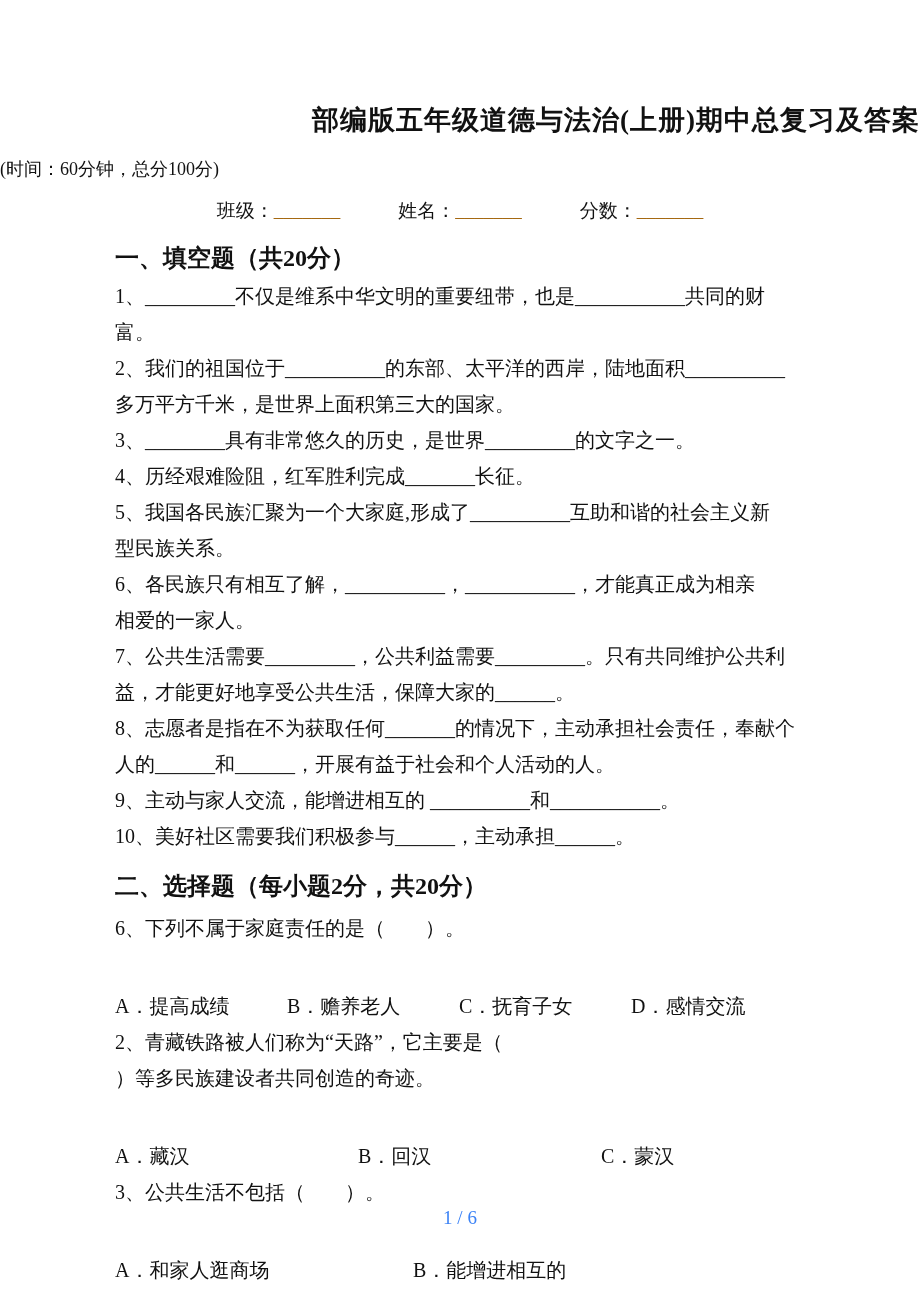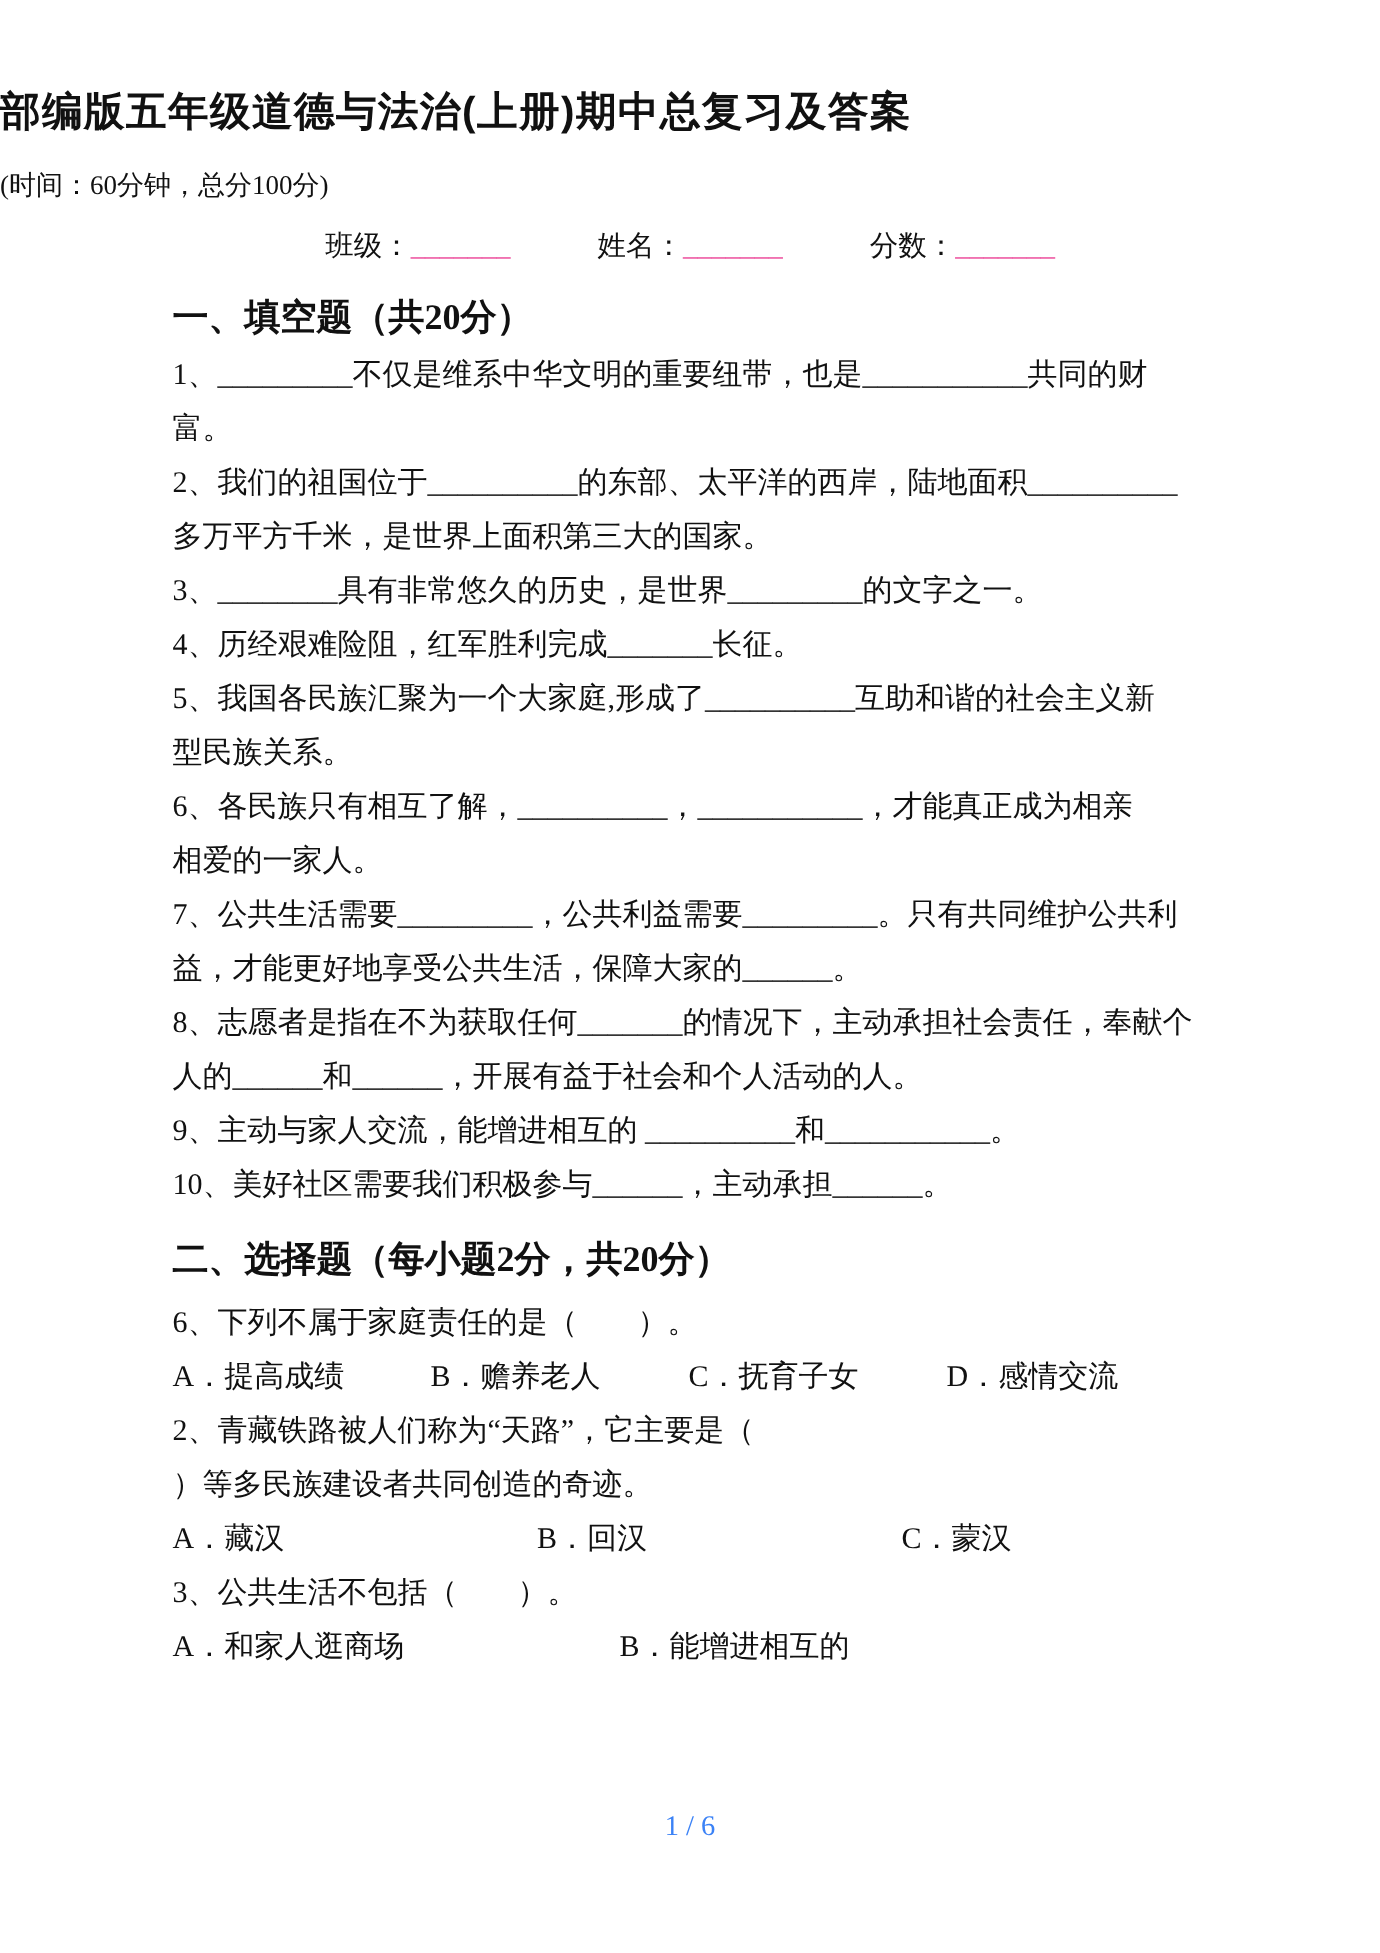--- a/index.html
+++ b/index.html
@@ -7,43 +7,43 @@
     position: relative;
     width: 920px;
     height: 1302px;
     background: #ffffff;
     color: #111111;
     font-family: "Liberation Serif", "DejaVu Serif", serif;
     overflow: hidden;
     box-sizing: border-box;
   }
   .title {
-    padding-top: 54px;
-    text-align: left;
-    font-family: Liberation Sans, sans-serif;
+    padding-top: 100px;
+    text-align: right;
+    font-family: Liberation Serif, serif;
     font-weight: bold;
     font-size: 27px;
     line-height: 40px;
     letter-spacing: 1px;
   }
   .subtitle {
     text-align: left;
     font-size: 18px;
     line-height: 26px;
     margin-top: 16px;
   }
   .fields {
     display: flex;
     justify-content: center;
     gap: 58px;
     margin-top: 14px;
     font-size: 19px;
     line-height: 30px;
   }
-  .fields .blank { color: #ec4899; letter-spacing: 0; }
+  .fields .blank { color: #a16207; letter-spacing: 0; }
   .content {
     margin-left: 115px;
     width: 700px;
   }
   .sec-heading {
     font-family: Liberation Serif, serif;
     font-weight: bold;
     font-size: 24px;
     height: 40px;
     line-height: 40px;
@@ -54,21 +54,21 @@
     margin-top: 8px;
     height: 48px;
     line-height: 48px;
   }
   .line {
     font-size: 20px;
     height: 36px;
     line-height: 36px;
     white-space: nowrap;
   }
-  .opts { display: flex; }
+  .opts { display: flex; margin-top: 42px; }
   .opts-4 > span { width: 172px; }
   .opts-3 > span { width: 243px; }
   .opts-2 > span { width: 298px; }
   .opts > span:last-child { width: auto; }
   .footer {
     position: absolute;
     bottom: 71px;
     left: 0;
     width: 100%;
     text-align: center;

